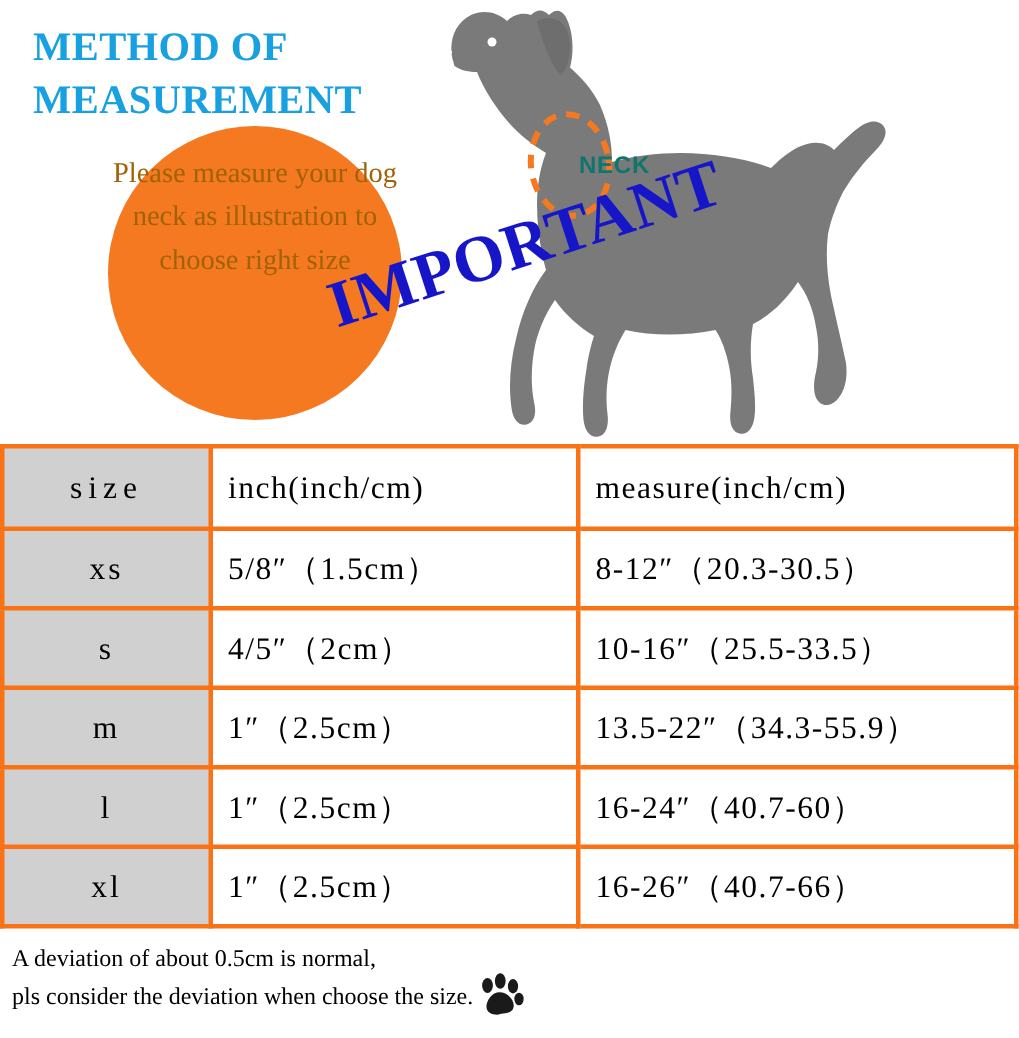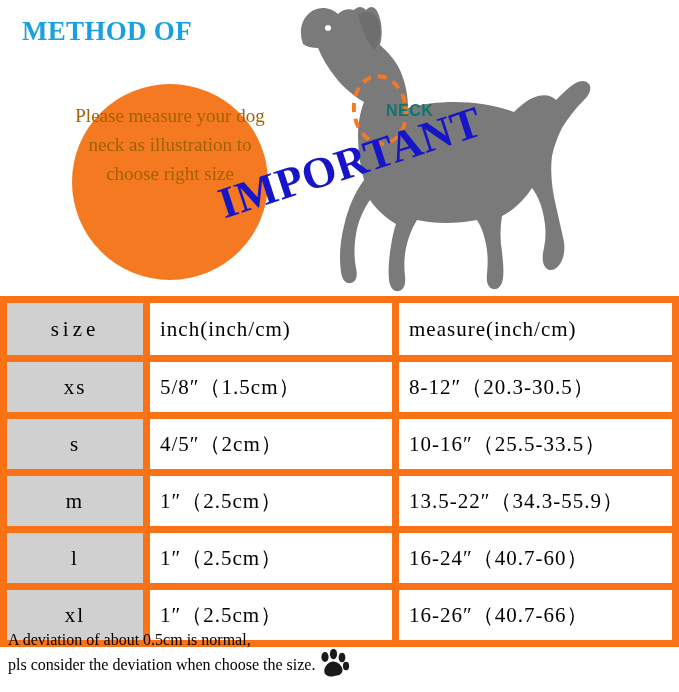--- a/index.html
+++ b/index.html
@@ -107,21 +107,21 @@
     left: 0;
     top: 296px;
     width: 679px;
   }
   table.size-table {
     border-collapse: collapse;
     width: 679px;
     table-layout: fixed;
   }
   table.size-table td, table.size-table th {
-    border: 7px solid #f97316;
+    border: 3px solid #f97316;
     height: 50px;
     font-family: "Liberation Serif", serif;
     font-size: 21px;
     color: #000000;
     font-weight: normal;
     padding: 0 0 0 10px;
     text-align: left;
     vertical-align: middle;
     background: #ffffff;
   }
@@ -168,20 +168,21 @@
 </style>
 </head>
 <body>
 
 <div class="page">
 
   <div class="hero">
 
     <div class="title">
       <span>METHOD OF</span><br>
+      <span>MEASUREMENT</span>
     </div>
 
     <svg class="dog-svg" width="417" height="296" viewBox="0 0 417 296">
       <g fill="#7a7a7a">
 
         <path d="M41,44
                  C36,30 40,16 52,10
                  C60,6 70,8 76,14
                  C80,10 86,8 92,10
                  C96,6 100,6 104,10

